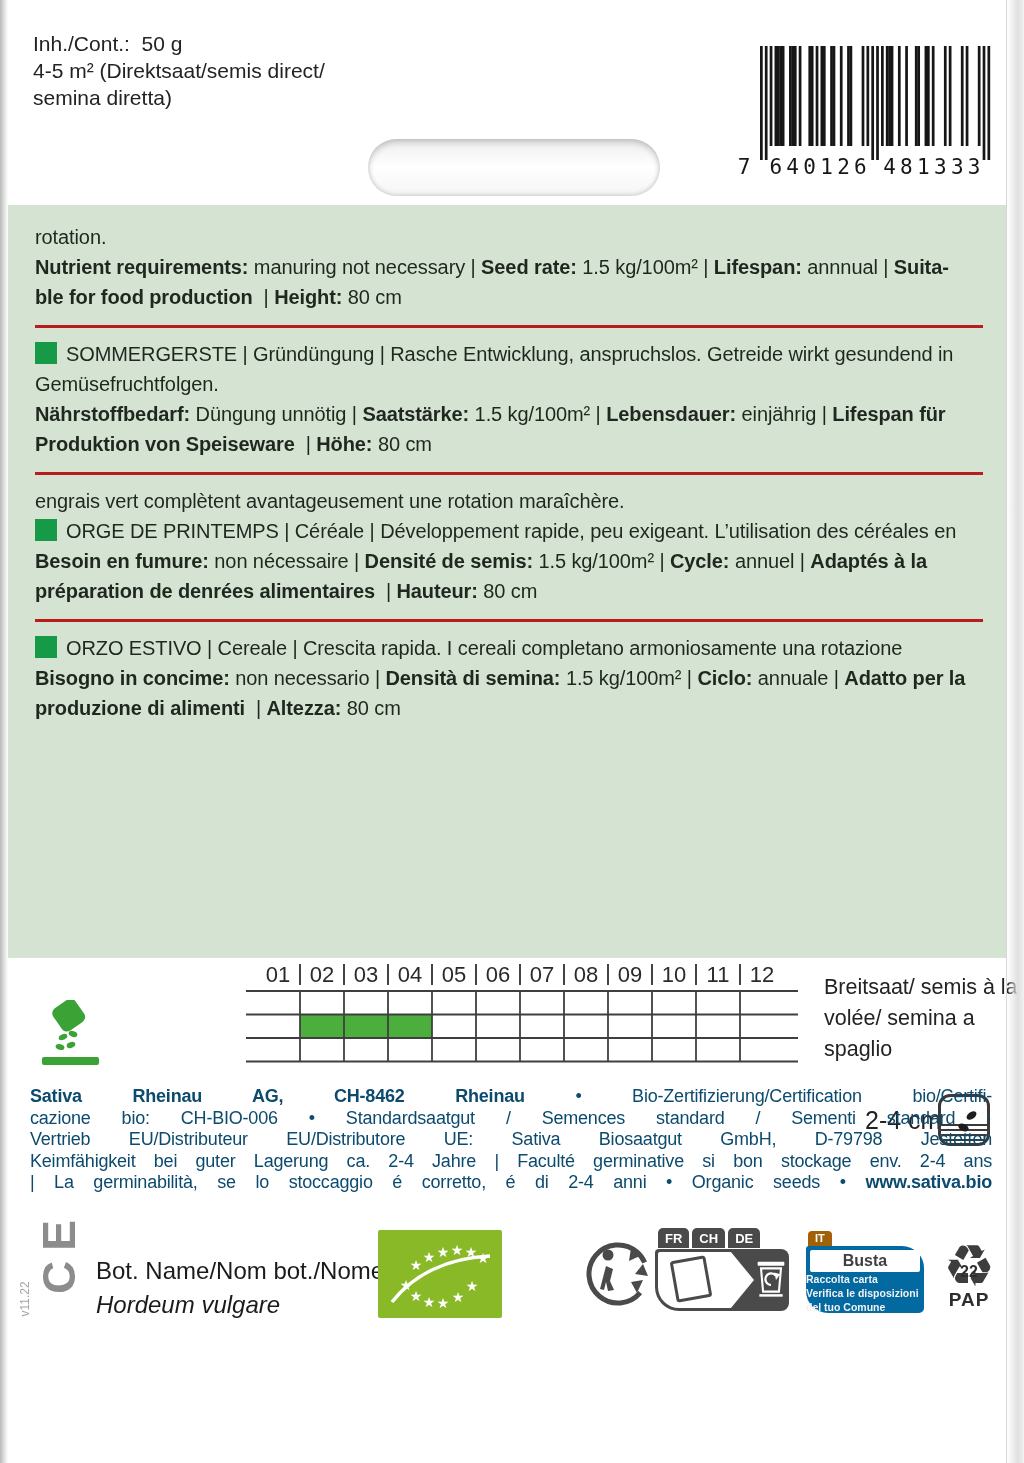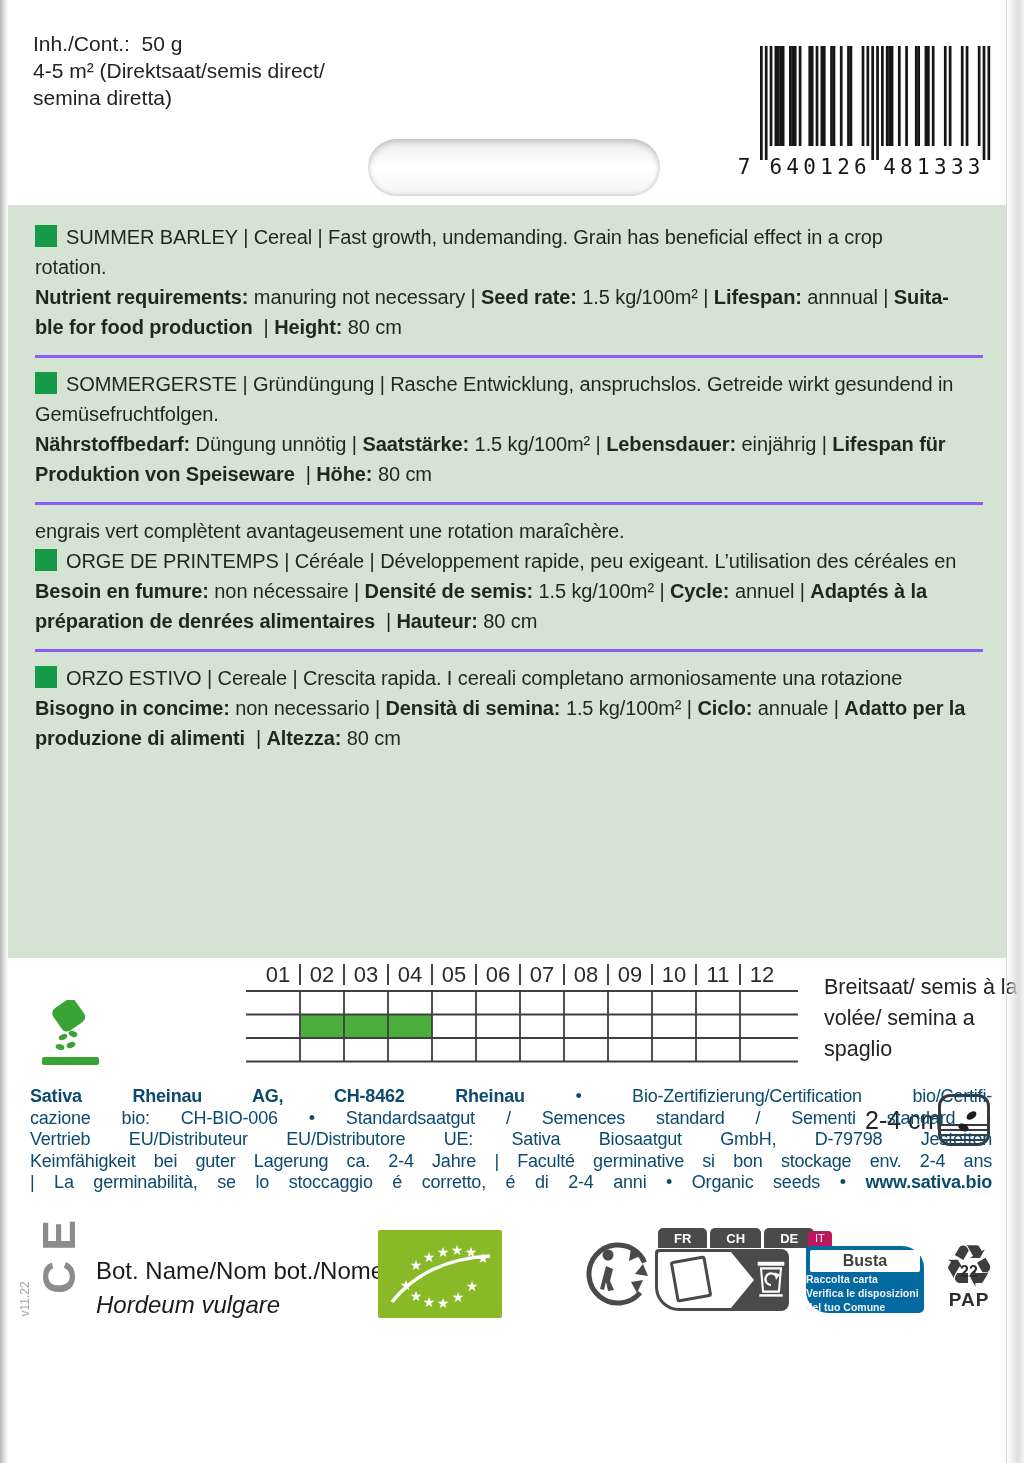--- a/index.html
+++ b/index.html
@@ -18,21 +18,21 @@
   .toptext div { white-space:pre; }
   .hang-hole { position:absolute; left:368px; top:139px; width:292px; height:57px; border-radius:29px;
                background:linear-gradient(180deg,#ededed,#ffffff 48%,#f5f5f5);
                box-shadow: inset 0 3px 6px rgba(0,0,0,0.20), inset 0 -2px 4px rgba(0,0,0,0.10); }
   .barcode { position:absolute; left:732px; top:44px; }
 
   
   .panel { position:absolute; left:8px; top:205px; width:999px; height:753px; background:#d4e3d2;
            box-sizing:border-box; padding:6px 24px 0 27px; }
   .section { padding:11px 0 13px; }
-  .section + .section { border-top:3px solid #8b5cf6; }
+  .section + .section { border-top:3px solid #b91c1c; }
   .section .rl { white-space:nowrap; line-height:30px; font-size:20px; color:#1f271f; letter-spacing:-0.1px; }
   .b { font-weight:700; }
   .bullet { display:inline-block; width:22px; height:22px; background:#169a47; margin-right:9px; vertical-align:-3px; }
 
   
   .calendar { position:absolute; left:246px; top:956px; }
   .sowicon  { position:absolute; left:42px; top:1000px; }
   .method   { position:absolute; left:824px; top:972px; width:196px; font-size:21.5px; line-height:31px; color:#232323; }
   .depth-text { position:absolute; left:846px; top:1106px; font-size:25px; color:#232323;margin-left:19px; }
   .depth-icon { position:absolute; left:938px; top:1094px; width:52px; height:52px; border:3.5px solid #3a3a3a;
@@ -54,31 +54,31 @@
              text-align:center; font-size:46px; font-weight:700; letter-spacing:10px; color:#8c8c8c; line-height:60px; }
   .version-tag { position:absolute; left:-6px; top:1291px; width:64px; height:16px; transform:rotate(-90deg);
                  font-size:12px; color:#a5a5a5; text-align:center; }
   .bot { position:absolute; left:96px; top:1254px; font-size:24px; line-height:34px; color:#1b1b1b; }
   .bot .italic { font-style:italic; }
   .eulogo { position:absolute; left:378px; top:1230px; }
   .triman { position:absolute; left:585px; top:1238px; }
 
   .frchde { position:absolute; left:655px; top:1228px; width:134px; height:84px; }
   .fr-tabs { height:20px; display:flex; gap:3px; padding-left:3px; }
-  .fr-tab { background:#4a4a4a; color:#fff; font-size:13px; font-weight:700; padding:1px 16px 0;
+  .fr-tab { background:#4a4a4a; color:#fff; font-size:13px; font-weight:700; padding:1px 7px 0;
             border-radius:5px 5px 0 0; line-height:19px; }
   .fr-body { position:relative; margin-top:1px; height:62px; background:#4a4a4a; border-radius:4px 8px 8px 24px; }
   .fr-white { position:absolute; left:3px; top:3px; width:96px; height:56px; background:#fff;
               border-radius:2px 0 0 21px; clip-path:polygon(0 0,76% 0,100% 50%,76% 100%,0 100%); }
   .fr-sack { position:absolute; left:15px; top:6px; width:36px; height:42px; background:#fff;
              border:3px solid #4a4a4a; border-radius:3px; transform:rotate(-10deg); box-sizing:border-box; }
   .fr-bin { position:absolute; right:3px; top:5px; }
 
   .busta { position:absolute; left:806px; top:1231px; width:118px; height:84px; }
-  .busta-tab { position:absolute; left:2px; top:0; background:#be185d; color:#fff; font-size:11px; font-weight:400;
+  .busta-tab { position:absolute; left:2px; top:0; background:#a16207; color:#fff; font-size:11px; font-weight:700;
                padding:0 7px 1px; border-radius:4px 4px 0 0; line-height:15px; }
   .busta-body { position:absolute; top:15px; left:0; width:118px; height:67px; background:#0369a1;
                 border-radius:3px 22px 5px 22px; padding-top:4px; box-sizing:border-box; }
   .busta-band { margin:0 4px; height:22px; background:#fff; border-radius:2px; text-align:center;
                 font-size:16px; font-weight:700; color:#3f3f3f; line-height:22px; }
   .busta-line { text-align:left; color:#f1f1f1; font-size:10.5px; font-weight:700; line-height:13px; margin-top:1px; }
 
   .pap { position:absolute; left:934px; top:1236px; width:70px; height:82px; text-align:center; }
   .pap-glyph { display:block; font-family:"DejaVu Sans", sans-serif; font-size:58px; line-height:60px; color:#3d3d3d; }
   .pap-num { position:absolute; left:0; right:0; top:27px; font-size:16px; font-weight:700; color:#2e2e2e; }
@@ -151,21 +151,20 @@
       <text x="157.47" y="130" text-anchor="middle" font-size="21" font-family="DejaVu Sans Mono, monospace" fill="#161616">4</text>
       <text x="174.41" y="130" text-anchor="middle" font-size="21" font-family="DejaVu Sans Mono, monospace" fill="#161616">8</text>
       <text x="191.35" y="130" text-anchor="middle" font-size="21" font-family="DejaVu Sans Mono, monospace" fill="#161616">1</text>
       <text x="208.29" y="130" text-anchor="middle" font-size="21" font-family="DejaVu Sans Mono, monospace" fill="#161616">3</text>
       <text x="225.23" y="130" text-anchor="middle" font-size="21" font-family="DejaVu Sans Mono, monospace" fill="#161616">3</text>
       <text x="242.17" y="130" text-anchor="middle" font-size="21" font-family="DejaVu Sans Mono, monospace" fill="#161616">3</text>
     </svg>
 
   <div class="panel">
     <div class="section">
-        <div class="rl"><span class="bullet"></span><span>SUMMER BARLEY | Cereal | Fast growth, undemanding. Grain has beneficial effect in a crop</span></div>
         <div class="rl"><span>rotation.</span></div>
         <div class="rl"><span class="b">Nutrient requirements:</span><span> manuring not necessary | </span><span class="b">Seed rate:</span><span> 1.5 kg/100m² | </span><span class="b">Lifespan:</span><span> annnual | </span><span class="b">Suita-</span></div>
         <div class="rl"><span class="b">ble for food production</span><span> &nbsp;| </span><span class="b">Height:</span><span> 80 cm</span></div>
       </div>
     <div class="section">
         <div class="rl"><span class="bullet"></span><span>SOMMERGERSTE | Gründüngung | Rasche Entwicklung, anspruchslos. Getreide wirkt gesundend in</span></div>
         <div class="rl"><span>Gemüsefruchtfolgen.</span></div>
         <div class="rl"><span class="b">Nährstoffbedarf:</span><span> Düngung unnötig | </span><span class="b">Saatstärke:</span><span> 1.5 kg/100m² | </span><span class="b">Lebensdauer:</span><span> einjährig | </span><span class="b">Lifespan für</span></div>
         <div class="rl"><span class="b">Produktion von Speiseware</span><span> &nbsp;| </span><span class="b">Höhe:</span><span> 80 cm</span></div>
       </div>

